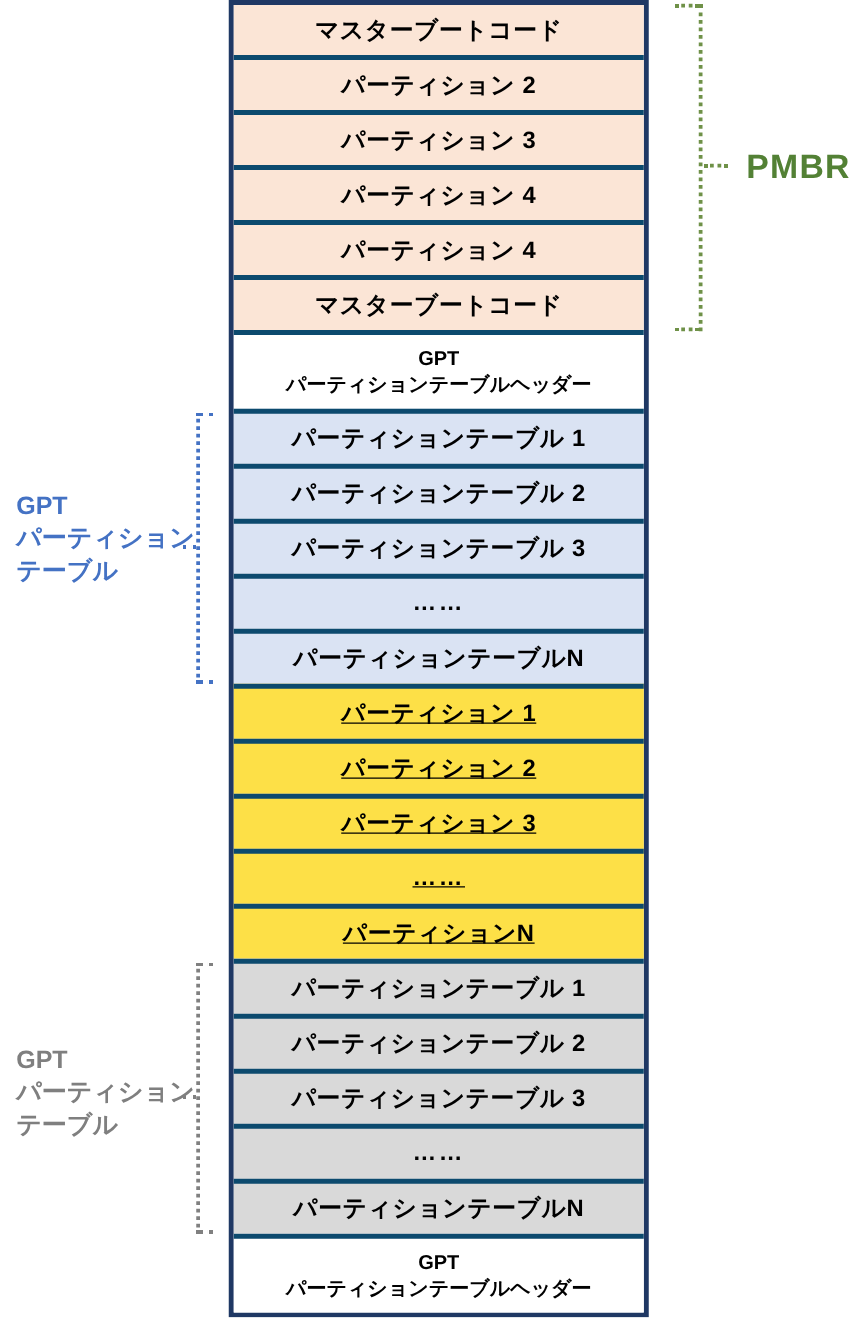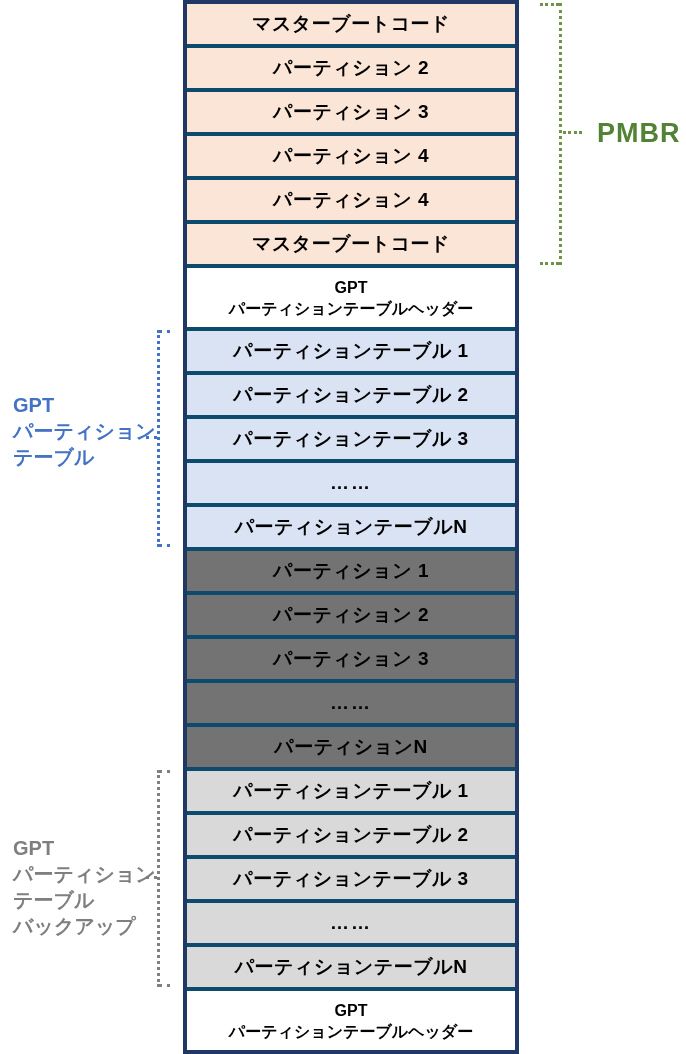--- a/index.html
+++ b/index.html
@@ -30,21 +30,21 @@
     white-space:nowrap;
   }
   .row.first{height:40px;border-top:none;}
   .row.twoline{
     height:63px;flex-direction:column;
     font-size:16px;line-height:21px;letter-spacing:0;
   }
   .row.dots{letter-spacing:2px;}
   .peach{background:#FBE5D6;}
   .blue{background:#DAE3F3;}
-  .green{background:#737373;}
+  .green{background:#fde047;text-decoration:underline;}
   .grayfill{background:#D9D9D9;}
   .whitefill{background:#FFFFFF;}
   
   .bracket{position:absolute;}
   .b-vline{position:absolute;top:0;bottom:0;border-left:3px dotted currentColor;}
   .b-hook-top{position:absolute;top:0;border-top:3px dotted currentColor;}
   .b-hook-bottom{position:absolute;bottom:0;border-bottom:3px dotted currentColor;}
   .b-cusp{position:absolute;border-top:3px dotted currentColor;}
   
   .bracket-pmbr{left:537px;top:3px;width:48px;height:262px;color:#6F9148;}
@@ -157,16 +157,15 @@
   <div class="bracket bracket-backup">
     <div class="b-vline"></div>
     <div class="b-hook-top"></div>
     <div class="b-hook-bottom"></div>
     <div class="b-cusp"></div>
   </div>
   <div class="side-label backup-label">
     <span>GPT</span>
     <span>パーティション</span>
     <span>テーブル</span>
-    <span>バックアップ</span>
   </div>
 
 </div>
 
 </body></html>

